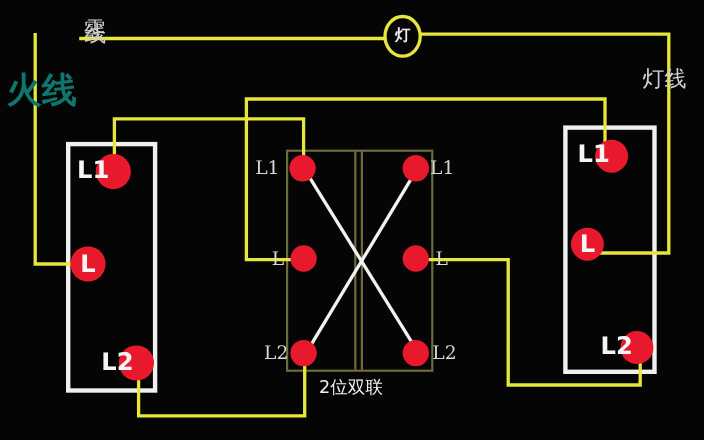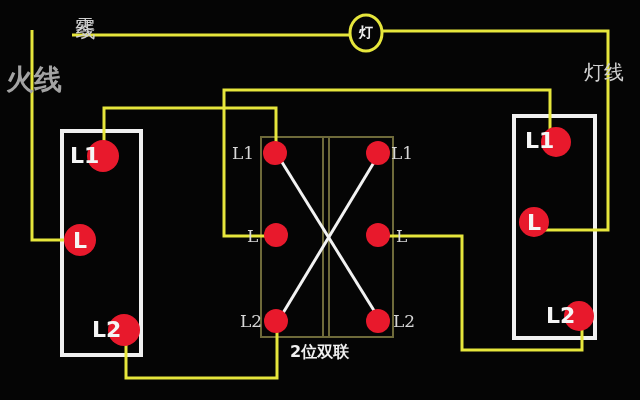--- a/index.html
+++ b/index.html
@@ -1,25 +1,25 @@
 <!DOCTYPE html>
 <html><head>
   <meta charset="utf-8">
   <style>
     html, body { margin: 0; padding: 0; background: #050505; }
     body { width: 640px; height: 400px; position: relative; overflow: hidden;
            font-family: "DejaVu Sans", sans-serif; }
     svg.diagram { position: absolute; left: 0; top: 0; width: 640px; height: 400px; }
     .lbl { position: absolute; color: #e8e8e8; white-space: nowrap; line-height: 1; }
     .cjk-serif { font-family: Liberation Sans, sans-serif; color: #cfcfcf; }
-    .big { font-size: 28px; font-weight: bold; color: #a3a3a3; }
+    .big { font-size: 32px; font-weight: bold; color: #0f766e; }
     .vert { writing-mode: vertical-rl; letter-spacing: 2px; }
     .term-lbl { font-family: "DejaVu Serif", serif; font-size: 17px; color: #d8d8d8; }
     .dot-lbl { font-family: "DejaVu Sans", sans-serif; font-size: 22px; font-weight: bold; color: #f5f5f5; }
-    .caption { font-size: 16px; font-weight: bold; color: #f0f0f0; }
+    .caption { font-size: 16px; font-weight: normal; color: #f0f0f0; }
     .lamp-txt { font-size: 14px; font-weight: bold; color: #eee; }
   </style>
 </head>
 <body>
 
 <svg class="diagram" viewBox="0 0 640 400">
 
   <rect x="62" y="131" width="79" height="224" fill="none" stroke="#f0f0f0" stroke-width="4"></rect>
 
   <rect x="514" y="116" width="81" height="222" fill="none" stroke="#f0f0f0" stroke-width="4"></rect>

